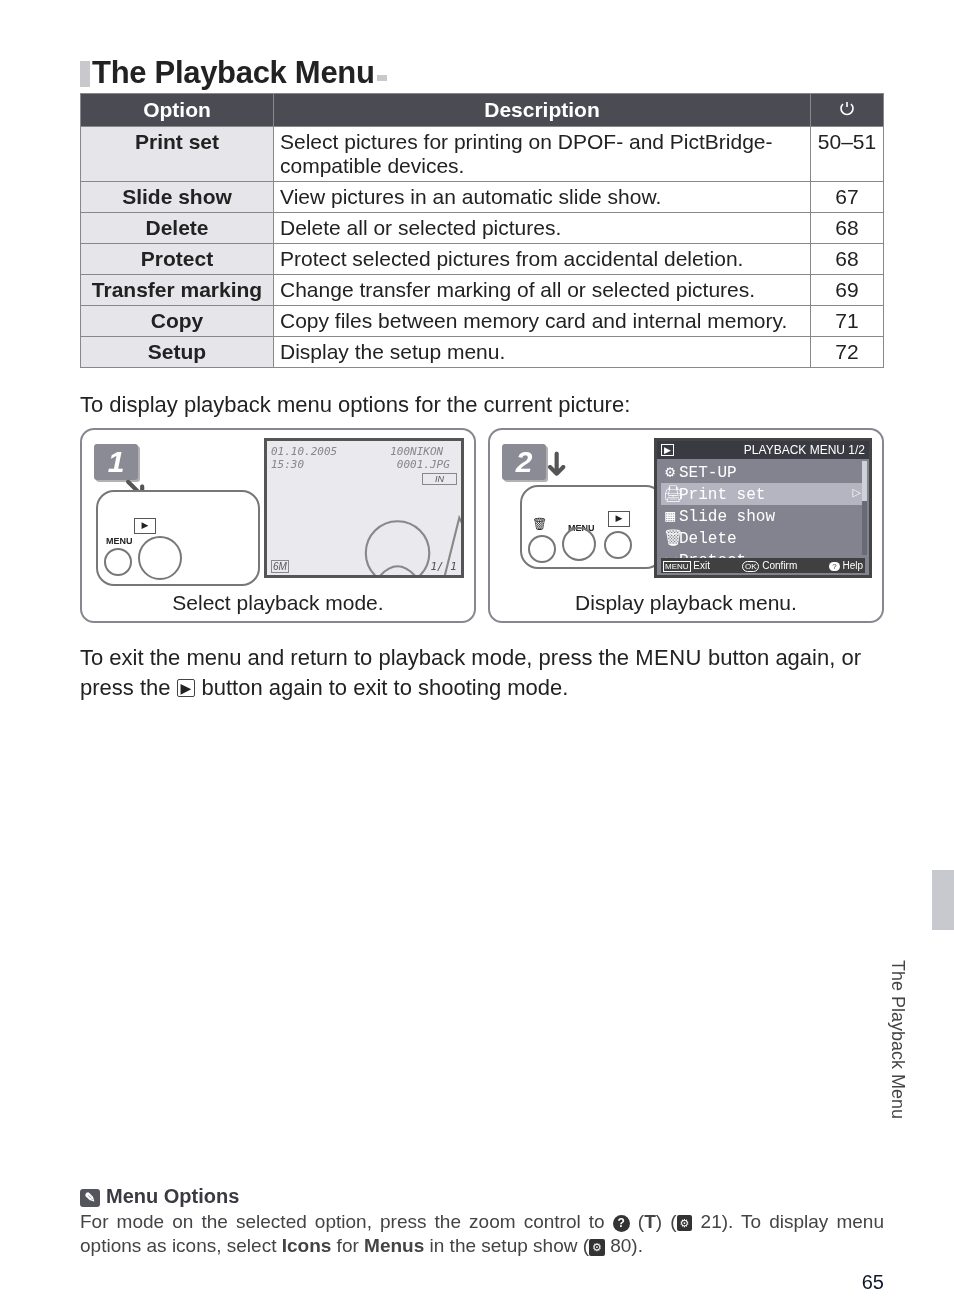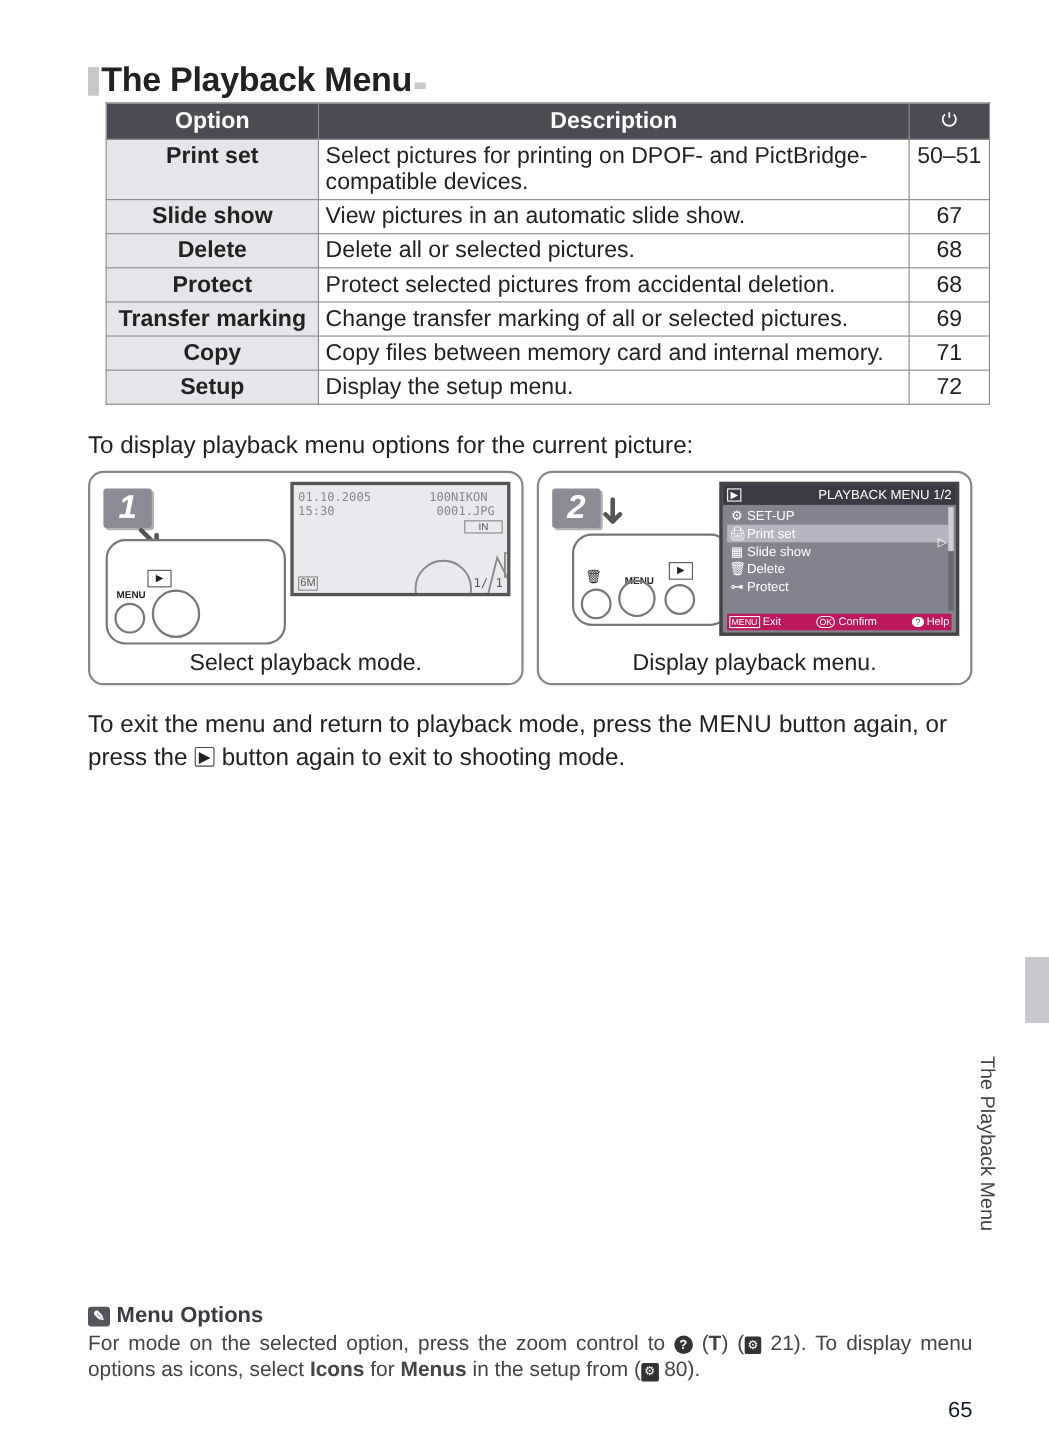--- a/index.html
+++ b/index.html
@@ -50,21 +50,20 @@
     top:-2px;
   }
   .lead {
     font-size: 22px;
     margin: 4px 0 18px 0;
   }
   table.opts {
     width: 100%;
     border-collapse: collapse;
     font-size: 21px;
-    margin-left: 16px;
   }
   table.opts th {
     background: #4b4b53;
     color: #fff;
     font-weight: 700;
     padding: 4px 6px;
     border: 1px solid #888;
   }
   table.opts th.ficon {
     width: 60px;
@@ -142,28 +141,29 @@
   .cam .menu-label{font-size:9px;position:absolute;left:8px;top:44px;font-weight:600;}
   .cam .btn{position:absolute;border:2px solid #777;border-radius:50%;width:24px;height:24px;}
   .cam .btn.b1{left:6px;top:56px;}
   .cam .btn.b2{left:40px;top:56px;width:40px;height:40px;top:44px;}
   .cam .playicon{position:absolute;left:36px;top:26px;width:20px;height:14px;border:1.5px solid #555;font-size:9px;text-align:center;line-height:12px;}
   .arrow{position:absolute;font-size:34px;color:#555;}
   .step1 .arrow{left:40px;top:38px;transform:rotate(45deg);}
   .screen {
     position:absolute;
     right:10px; top:8px;
-    width:200px; height:104px;
+    width:200px; height:140px;
     border:3px solid #555;
     background:#e9e9ee;
     font-size:11px;
     color:#555;
     padding:4px;
     box-sizing:border-box;
     overflow:hidden;
+    font-style:italic;
   }
   .screen .hdr{font-family:monospace;font-size:11px;color:#888;}
   .step2 .cam{left:30px;top:55px;width:140px;height:80px;}
   .step2 .cam .menu-label{left:46px;top:36px;}
   .step2 .cam .btn.b1{left:6px;top:48px;}
   .step2 .cam .btn.b2{left:40px;top:40px;width:30px;height:30px;}
   .step2 .cam .btn.b3{left:82px;top:44px;width:24px;height:24px}
   .step2 .cam .trash{position:absolute;left:10px;top:30px;font-size:12px;}
   .step2 .arrow{left:54px;top:14px;transform:rotate(90deg);}
   .menu-screen{
@@ -172,24 +172,24 @@
     width:218px; height:140px;
     border:3px solid #444;
     background:#83838f;
     color:#fff;
     font-size:12px;
     box-sizing:border-box;
     padding:2px 4px;
   }
   .menu-screen .mtitle{background:#3a3a42;padding:2px 4px;font-size:12px;margin:-2px -4px 2px -4px;text-align:right;}
   .menu-screen .mtitle .picon{float:left;border:1px solid #fff;font-size:9px;padding:0 2px;margin:1px 4px 0 0;line-height:10px;}
-  .menu-screen .row{padding:1px 2px;font-size:12px;}
+  .menu-screen .row{padding:1px 2px;font-size:16px;font-family:Liberation Mono, monospace;}
   .menu-screen .row .ic{display:inline-block;width:14px;text-align:center;margin-right:2px;}
   .menu-screen .row.sel{background:#b5b5c1;color:#fff;}
-  .menu-screen .foot{position:absolute;bottom:2px;left:4px;right:4px;background:#be185d;font-size:10px;padding:2px 2px;display:flex;justify-content:space-between;}
+  .menu-screen .foot{position:absolute;bottom:2px;left:4px;right:4px;background:#404040;font-size:10px;padding:2px 2px;display:flex;justify-content:space-between;}
   .menu-screen .scrollbar{position:absolute;right:2px;top:20px;bottom:20px;width:5px;background:#6a6a74;}
   .menu-screen .scrollbar .thumb{position:absolute;top:0;height:40px;left:0;right:0;background:#d0d0d8;}
   .menu-screen .pointer{position:absolute;right:8px;top:45px;color:#fff;font-size:11px;}
   
   .aftertext {
     font-size: 22px;
     line-height: 1.35;
     margin-top: 18px;
   }
   .inline-rect{display:inline-block;border:1.5px solid #444;padding:0 3px;font-size:14px;line-height:16px;vertical-align:2px;border-radius:2px;}
@@ -375,21 +375,21 @@
 
   <div class="aftertext">
     <span>To exit the menu and return to playback mode, press the </span><span class="menu-inline" style="font-weight:400;">MENU</span><span> button again, or press the </span><span class="inline-rect">▶</span><span> button again to exit to shooting mode.</span>
   </div>
 
   <div class="footer-box">
     <div class="footer-title">
       <span class="ficon-box">✎</span><span>Menu Options</span>
     </div>
     <div class="footer-text">
-      <span>For mode on the selected option, press the zoom control to </span><span class="qmark">?</span><span> (</span><b>T</b><span>) (</span><span class="refbox">⚙</span><span> 21).  To display menu options as icons, select </span><b>Icons</b><span> for </span><b>Menus</b><span> in the setup from (</span><span class="refbox">⚙</span><span> 80).</span>
+      <span>For mode on the selected option, press the zoom control to </span><span class="qmark">?</span><span> (</span><b>T</b><span>) (</span><span class="refbox">⚙</span><span> 21).  To display menu options as icons, select </span><b>Icons</b><span> for </span><b>Menus</b><span> in the setup show (</span><span class="refbox">⚙</span><span> 80).</span>
     </div>
   </div>
 
   <div class="pagenum">65</div>
 </div>
 
 <div class="side-tab"></div>
 <div class="side-text">The Playback Menu</div>
 
 </body></html>

